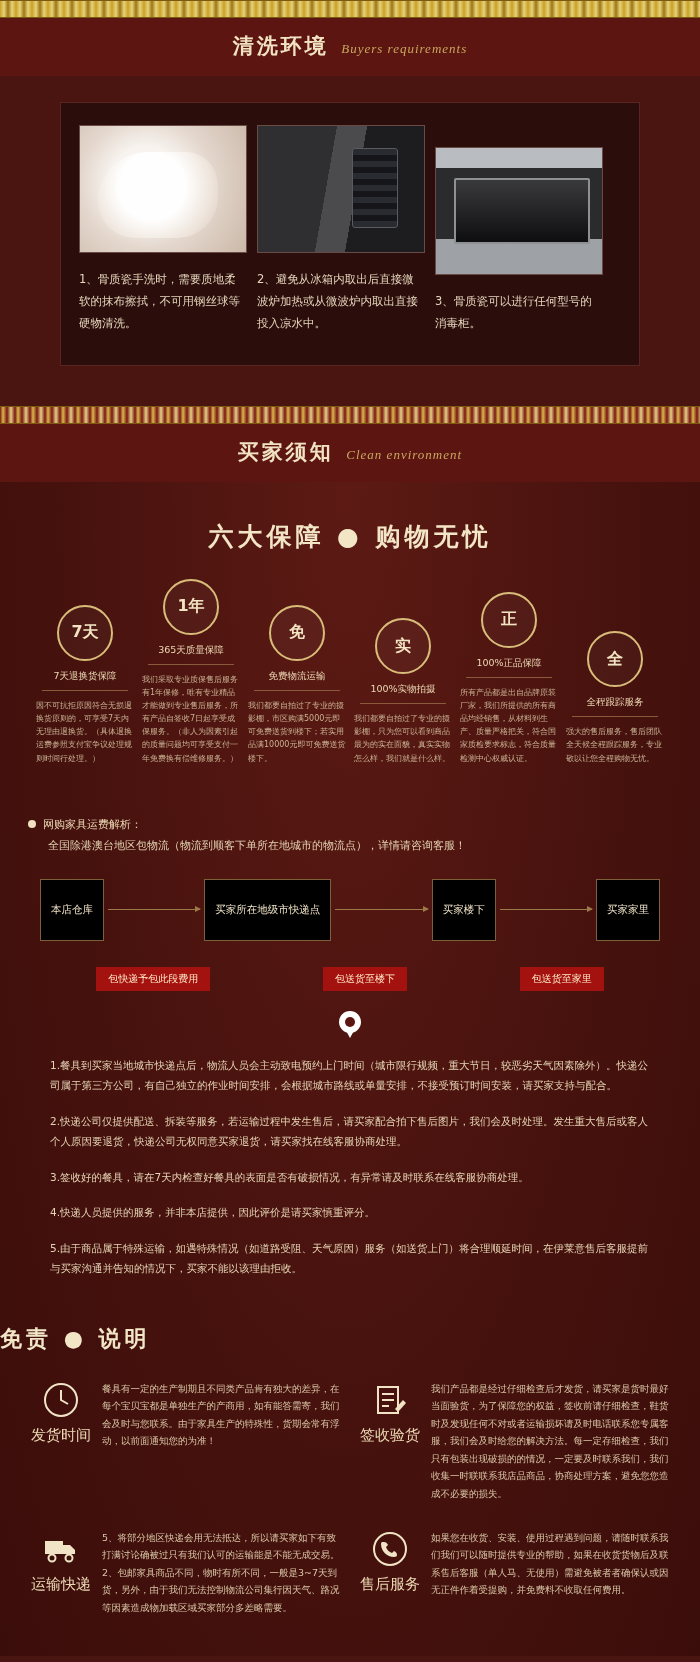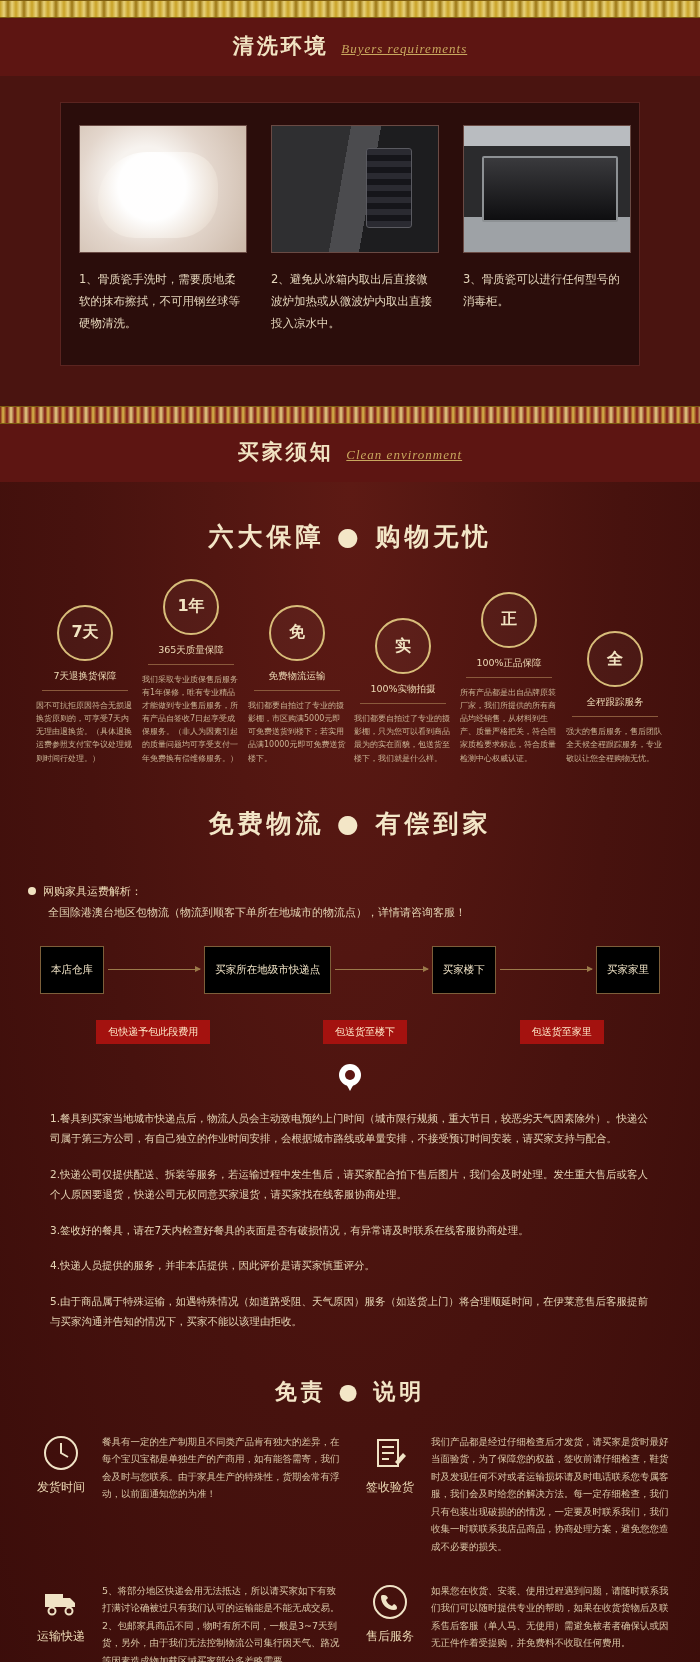--- a/index.html
+++ b/index.html
@@ -43,36 +43,35 @@
     letter-spacing:3px;
     font-family:"DejaVu Sans", sans-serif;
   }
   .title-bar .en {
     font-size:13px;
     color:#c9a85f;
     font-family:"Liberation Serif", serif;
     font-style:italic;
     margin-left:8px;
     letter-spacing:1px;
-    text-decoration:underline;
   }
 
   
   .wash-section {
     background:#4a1410;
     padding:26px 0 40px 0;
   }
   .wash-panel {
     width:580px;
     margin:0 auto;
     background:#2b0d0b;
     border:1px solid #5b2420;
     padding:22px 18px 30px 18px;
   }
-  .wash-cols { display:flex; gap:24px; }
+  .wash-cols { display:flex; gap:10px;align-items:flex-end; }
   .wash-col { width:168px; }
   .wash-img {
     width:168px; height:128px;
     border:1px solid #6a4a44;
     overflow:hidden;
     position:relative;
     background:#bdb3ac;
   }
   .img-hands {
     background:
@@ -176,21 +175,21 @@
     margin:0 auto;
     width:620px;
     padding:6px 0 4px 0;
   }
   .flow-row { display:flex; justify-content:space-between; align-items:center; }
   .flow-node {
     background:#000;
     border:1px solid #7d5f3a;
     color:#f0e3c6;
     font-size:10.5px;
-    padding:16px 10px;
+    padding:23px 10px;
     white-space:nowrap;
     font-family:Liberation Sans, sans-serif;
     text-align:right;
   }
   .flow-line {
     height:1px; background:#9b7a4a; flex:1; margin:0 4px; position:relative;
   }
   .flow-line:after{
     content:""; position:absolute; right:-1px; top:-3px;
     border-left:6px solid #9b7a4a;
@@ -222,38 +221,38 @@
 
   .terms {
     width:600px; margin:18px auto 0 auto;
     font-size:10.5px; line-height:1.95; color:#e5d4b4;
     font-family:"DejaVu Sans", sans-serif;
   }
   .terms p { margin:0 0 15px 0; }
 
   
   .disclaim-head {
-    text-align:center; font-size:22px; font-weight:bold;
+    text-align:left; font-size:22px; font-weight:bold;
     color:#f3e6c7; letter-spacing:4px; padding:30px 0 26px 0;
     font-family:"DejaVu Sans", sans-serif;
   }
   .disclaim-grid {
     width:640px; margin:0 auto;
     display:grid; grid-template-columns:1fr 1fr; gap:26px 18px;
     padding-bottom:30px;
   }
   .d-cell { display:flex; gap:10px; }
   .d-icon-wrap { width:62px; text-align:center; flex:0 0 62px; }
   .d-icon {
     width:40px;height:40px;margin:0 auto 6px auto;
     display:flex;align-items:center;justify-content:center;
     color:#f0e3c6;
   }
   .d-icon svg { display:block; }
-  .d-icon-label { font-size:12px; color:#ecd9b4; font-family:Liberation Mono, monospace; }
+  .d-icon-label { font-size:15px; color:#ecd9b4; font-family:Liberation Mono, monospace; }
   .d-text {
     font-size:9.5px; line-height:1.85; color:#d9c6a6; flex:1;
     font-family:"DejaVu Sans", sans-serif;
   }
 </style>
 </head>
 <body>
 
 <div class="page">
 
@@ -310,38 +309,37 @@
       <div class="g-item">
         <div class="g-circle">免</div>
         <div class="g-title">免费物流运输</div>
         <div class="g-divider"></div>
         <div class="g-body">我们都要自拍过了专业的摄影棚，市区购满5000元即可免费送货到楼下；若实用品满10000元即可免费送货楼下。</div>
       </div>
       <div class="g-item">
         <div class="g-circle">实</div>
         <div class="g-title">100%实物拍摄</div>
         <div class="g-divider"></div>
-        <div class="g-body">我们都要自拍过了专业的摄影棚，只为您可以看到商品最为的实在面貌，包送货至楼下，我们就是什么样。</div>
+        <div class="g-body">我们都要自拍过了专业的摄影棚，只为您可以看到商品最为的实在面貌，真实实物怎么样，我们就是什么样。</div>
       </div>
       <div class="g-item">
         <div class="g-circle">正</div>
         <div class="g-title">100%正品保障</div>
         <div class="g-divider"></div>
         <div class="g-body">所有产品都是出自品牌原装厂家，我们所提供的所有商品均经销售，从材料到生产、质量严格把关，符合国家质检要求标志，符合质量检测中心权威认证。</div>
       </div>
       <div class="g-item">
         <div class="g-circle">全</div>
         <div class="g-title">全程跟踪服务</div>
         <div class="g-divider"></div>
         <div class="g-body">强大的售后服务，售后团队全天候全程跟踪服务，专业敬以让您全程购物无忧。</div>
       </div>
     </div>
 
     <div class="logistics">
-      <div class="big-head">免费物流 ● 有偿到家</div>
 
       <div class="bullet-line">
         <span class="dot"></span><span>网购家具运费解析：</span>
       </div>
       <div class="sub-line">全国除港澳台地区包物流（物流到顺客下单所在地城市的物流点），详情请咨询客服！</div>
 
       <div class="flow">
         <div class="flow-row">
           <div class="flow-node">本店仓库</div>
           <div class="flow-line"></div>

